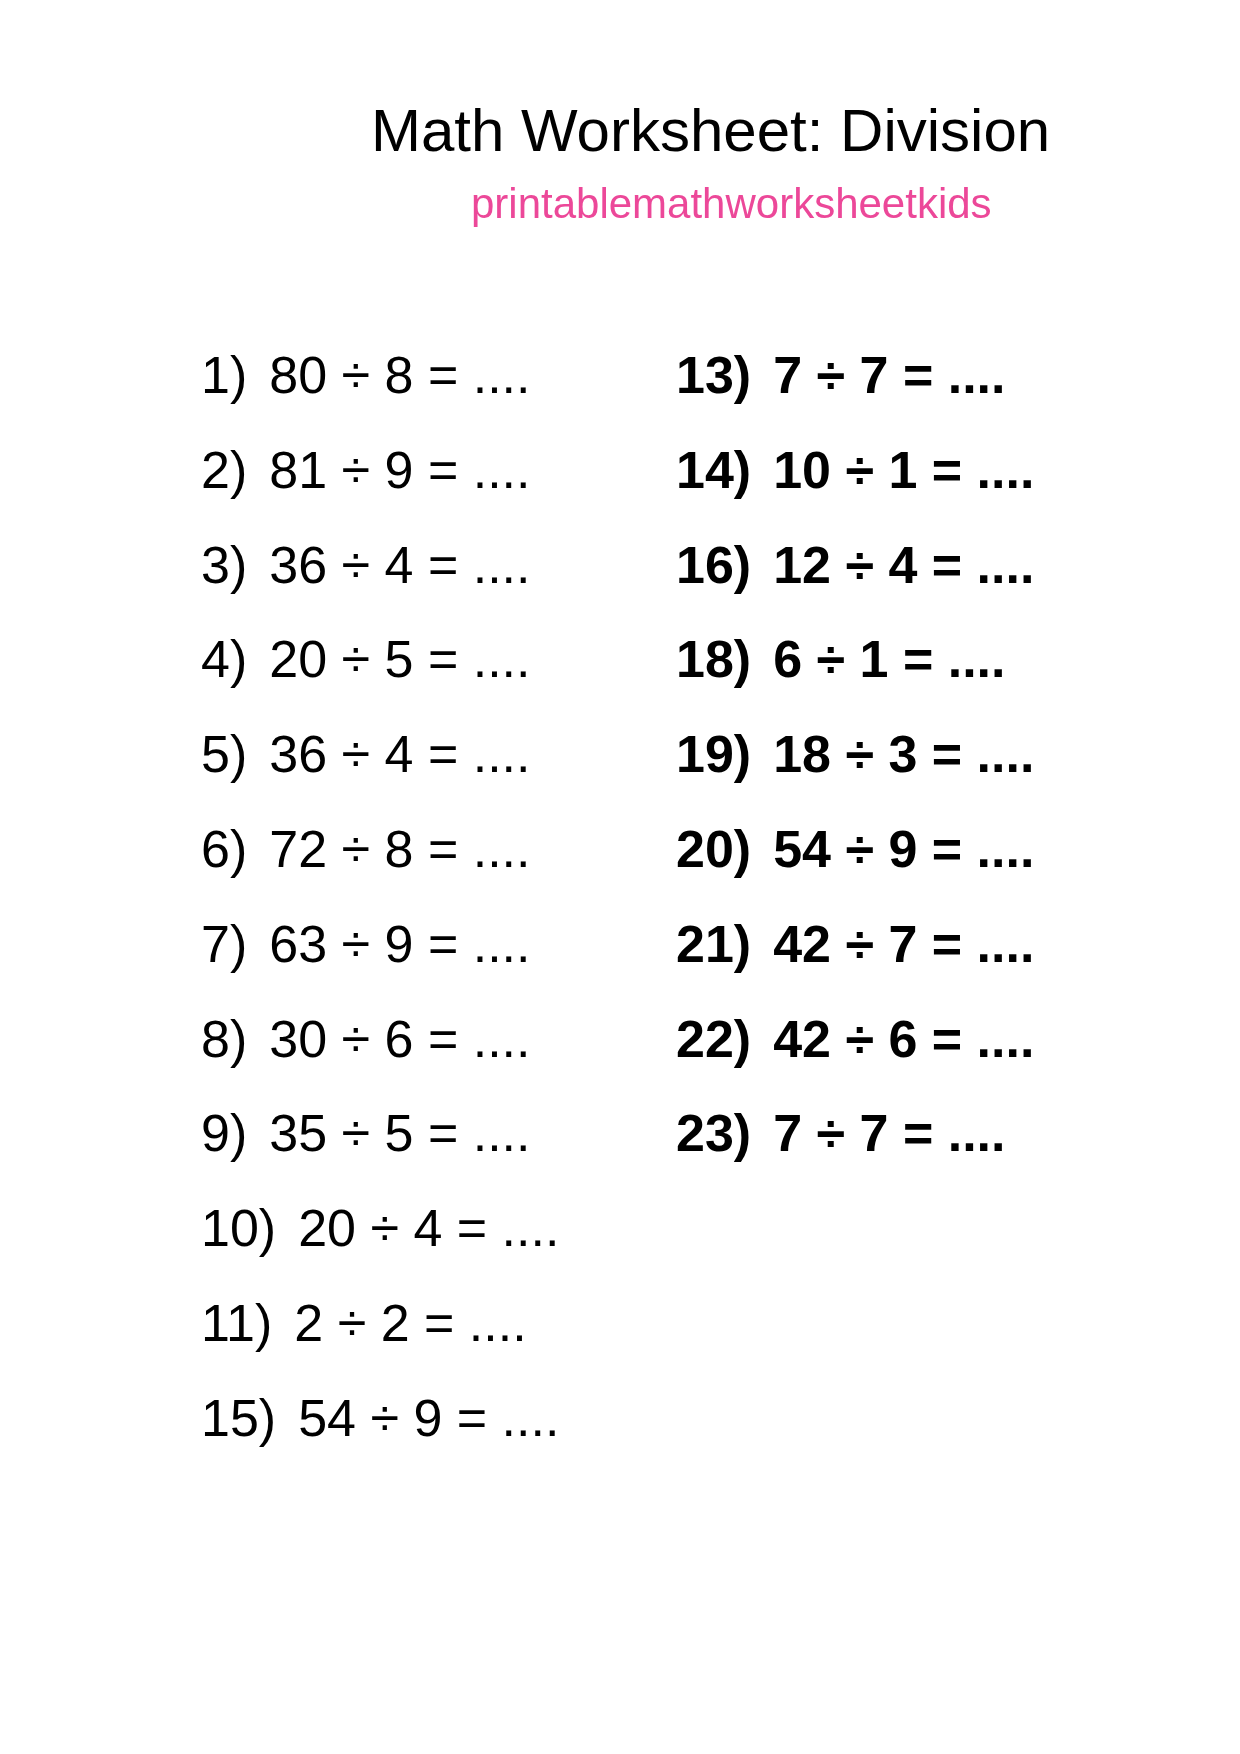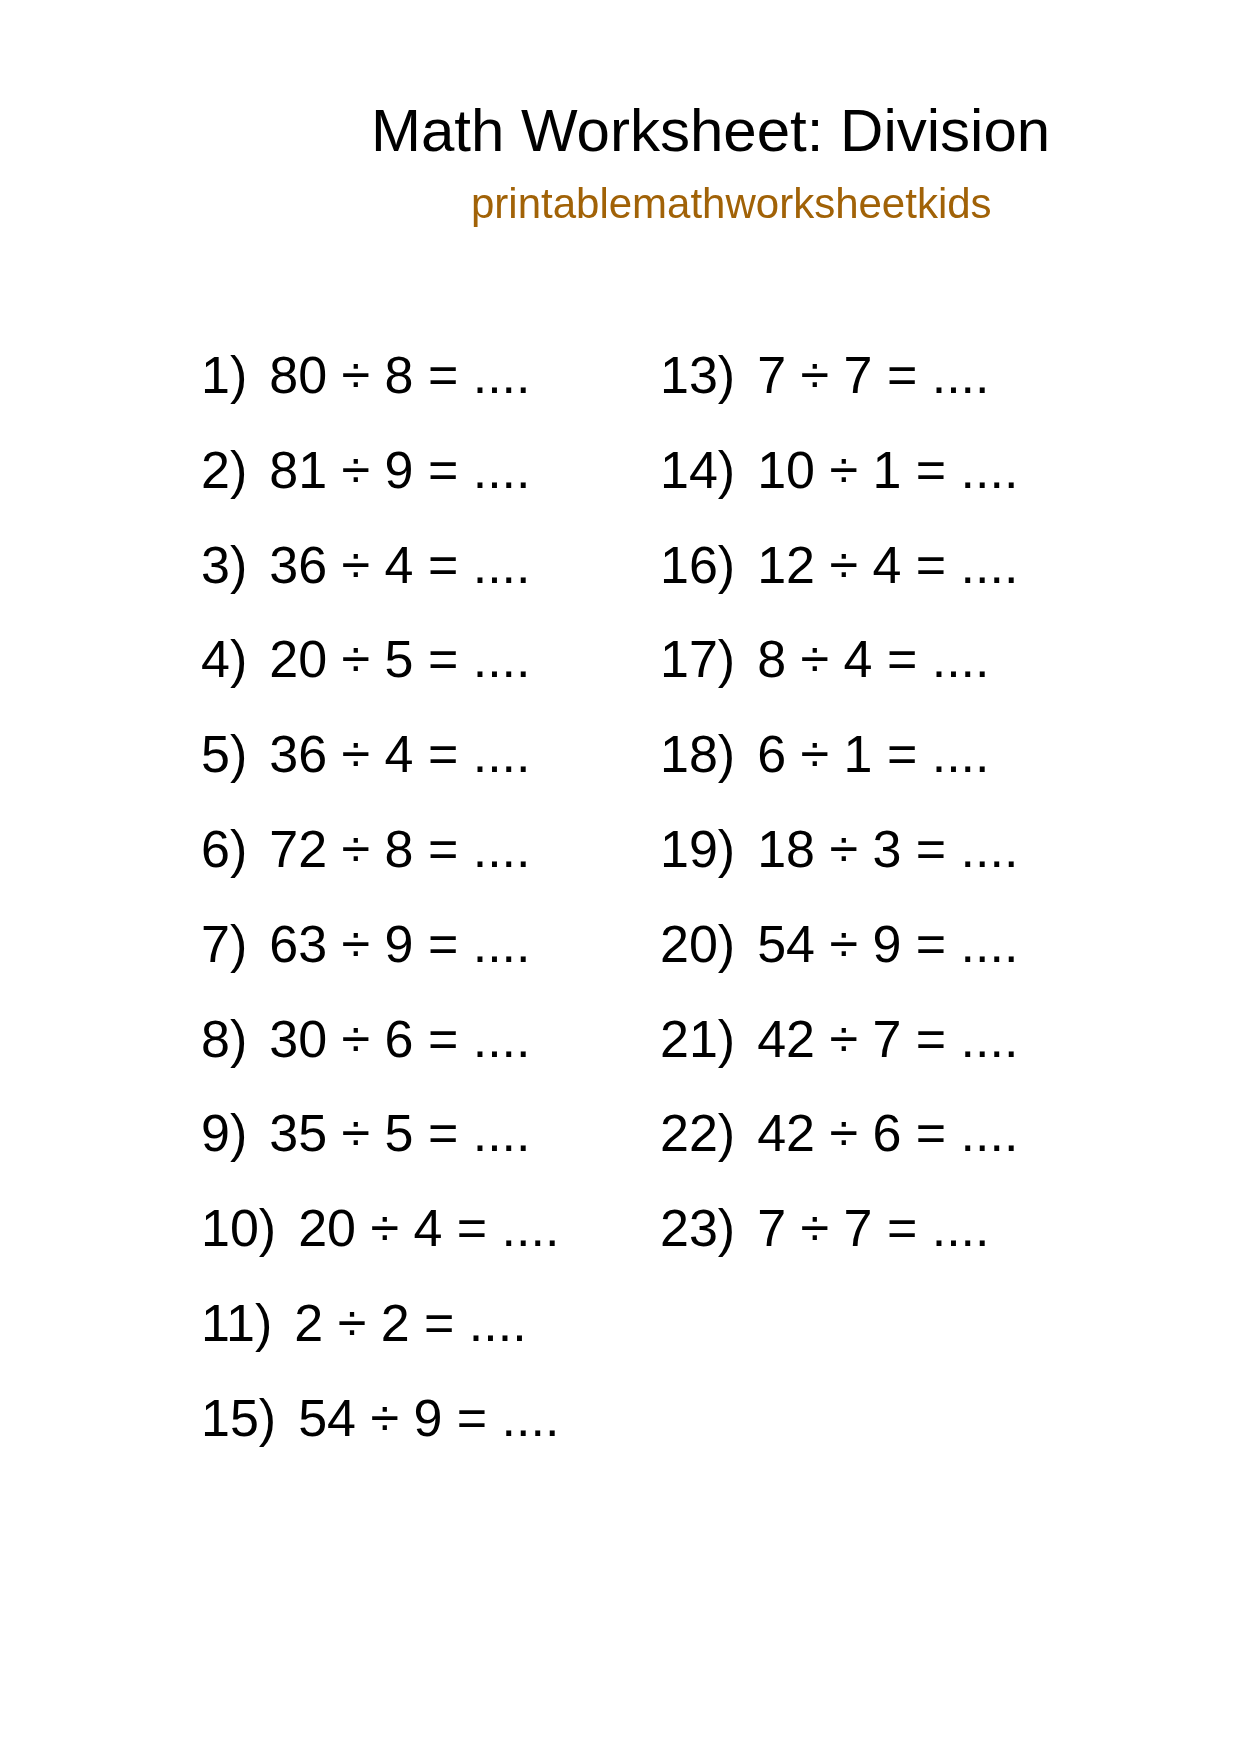--- a/index.html
+++ b/index.html
@@ -23,29 +23,29 @@
       line-height: 72px;
       white-space: nowrap;
       letter-spacing: 0px;
     }
     .subtitle {
       position: absolute;
       left: 471px;
       top: 179px;
       font-size: 42px;
       line-height: 50px;
-      color: #a16207;
+      color: #ec4899;
       white-space: nowrap;
     }
     .column {
       position: absolute;
       top: 346px;
     }
     .column.left { left: 201px; }
-    .column.right { left: 660px; }
+    .column.right { left: 676px; font-weight: bold; }
     .problem {
       height: 94.8px;
       font-size: 52px;
       line-height: 58px;
       white-space: nowrap;
     }
     .problem .num { margin-right: 22px; }
   </style>
 </head>
 <body>
@@ -65,20 +65,19 @@
   <div class="problem"><span class="num">9)</span><span>35 ÷ 5 = ....</span></div>
   <div class="problem"><span class="num">10)</span><span>20 ÷ 4 = ....</span></div>
   <div class="problem"><span class="num">11)</span><span>2 ÷ 2 = ....</span></div>
   <div class="problem"><span class="num">15)</span><span>54 ÷ 9 = ....</span></div>
 </div>
 
 <div class="column right">
   <div class="problem"><span class="num">13)</span><span>7 ÷ 7 = ....</span></div>
   <div class="problem"><span class="num">14)</span><span>10 ÷ 1 = ....</span></div>
   <div class="problem"><span class="num">16)</span><span>12 ÷ 4 = ....</span></div>
-  <div class="problem"><span class="num">17)</span><span>8 ÷ 4 = ....</span></div>
   <div class="problem"><span class="num">18)</span><span>6 ÷ 1 = ....</span></div>
   <div class="problem"><span class="num">19)</span><span>18 ÷ 3 = ....</span></div>
   <div class="problem"><span class="num">20)</span><span>54 ÷ 9 = ....</span></div>
   <div class="problem"><span class="num">21)</span><span>42 ÷ 7 = ....</span></div>
   <div class="problem"><span class="num">22)</span><span>42 ÷ 6 = ....</span></div>
   <div class="problem"><span class="num">23)</span><span>7 ÷ 7 = ....</span></div>
 </div>
 
 </body></html>

